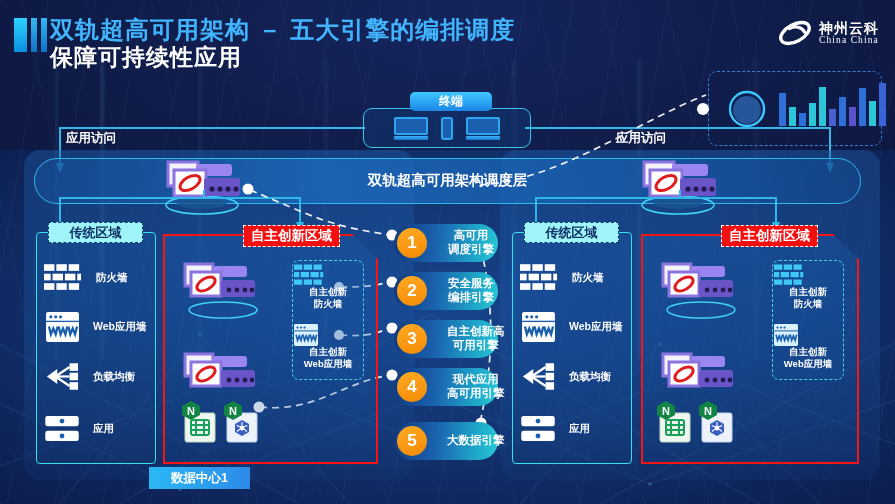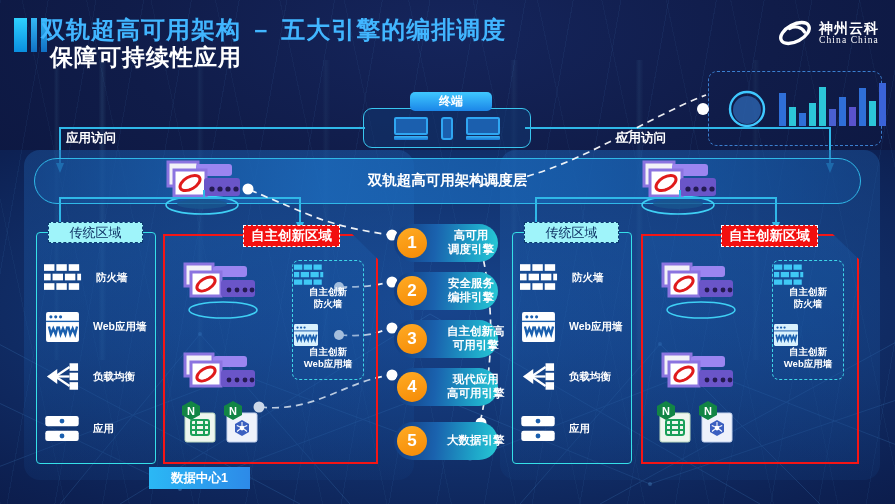--- a/index.html
+++ b/index.html
@@ -46,21 +46,21 @@
   .bg-lines {
     position: absolute; left: 0; right: 0; bottom: 0; height: 230px;
     opacity: .55;
   }
   
   .header { position: absolute; left: 0; top: 0; width: 895px; height: 72px; }
   .hdr-bars { position: absolute; left: 14px; top: 18px; display: flex; gap: 4px; align-items: flex-start; }
   .hb { width: 13px; height: 34px; background: linear-gradient(180deg,#2ed2ff,#0a8fe0); }
   .hb.s { width: 6px; background: linear-gradient(180deg,#35b9f5,#1070c4); }
   .title-1 {
-    position: absolute; left: 41px; top: 14px;
+    position: absolute; left: 50px; top: 14px;
     font-size: 24px; font-weight: 700; color: #41b6ff;
     letter-spacing: 1px; white-space: nowrap;
   }
   .title-2 {
     position: absolute; left: 50px; top: 42px;
     font-size: 23px; font-weight: 700; color: #ffffff;
     letter-spacing: 1px; white-space: nowrap;
   }
   .logo { position: absolute; right: 16px; top: 20px; display: flex; align-items: flex-end; gap: 7px; }
   .logo-txt { line-height: 1.05; }
@@ -117,21 +117,21 @@
   .zone {
     position: absolute;
     border: 1.4px solid #35e0e8;
     border-radius: 4px;
     background: linear-gradient(180deg, rgba(26,92,170,0.30), rgba(20,64,132,0.22));
   }
   .zone-tag {
     position: absolute; height: 21px; padding: 0 9px;
     background: #9ff4fa;
     border: 1px dashed #0b3a70;
-    color: #0c2f63; font-size: 13px; font-weight: 400;
+    color: #0c2f63; font-size: 13px; font-weight: 700;
     display: flex; align-items: center; justify-content: center;
     z-index: 6; white-space: nowrap;
   }
   .zone-red {
     position: absolute;
     border: 2.2px solid #f51515;
     background: linear-gradient(180deg, rgba(30,100,182,0.30), rgba(20,70,142,0.20));
   }
   .zone-tag-red {
     position: absolute; height: 22px; padding: 0 7px;

